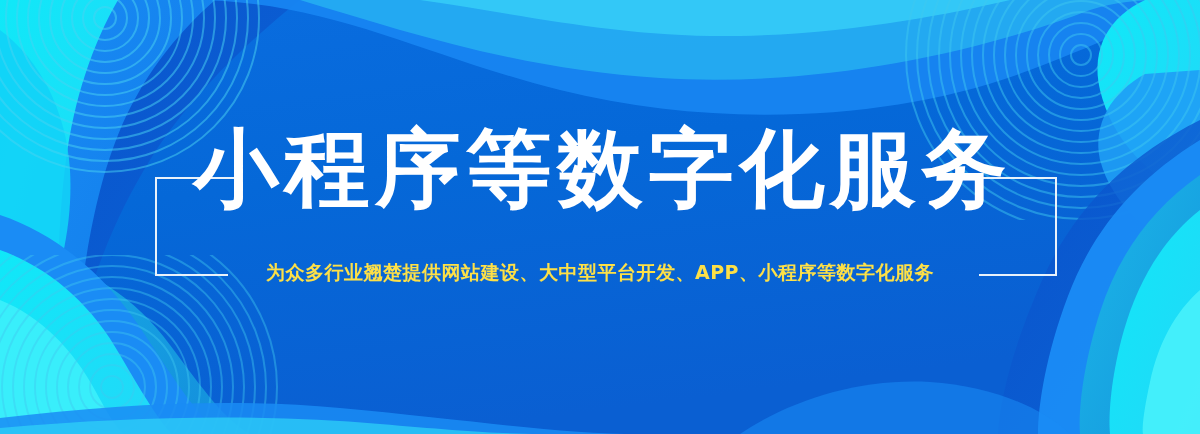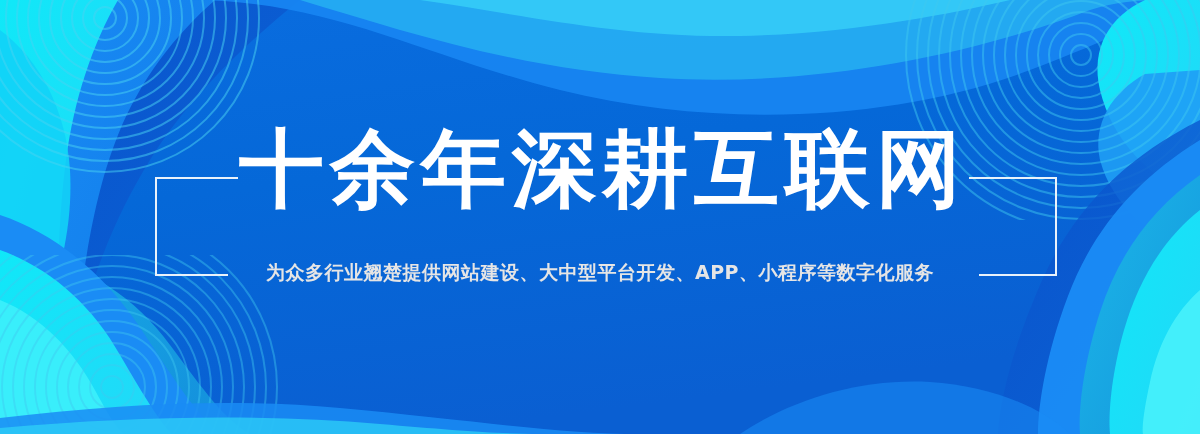--- a/index.html
+++ b/index.html
@@ -56,21 +56,21 @@
 
   
   #subtitle {
     position:absolute;
     left:0; right:0; top:258px;
     text-align:center;
     font-family:"DejaVu Sans", "Liberation Sans", sans-serif;
     font-weight:700;
     font-size:19px;
     line-height:28px;
-    color:#e5e5e5;
+    color:#fde047;
     letter-spacing:0.5px;
     white-space:nowrap;
   }
 </style>
 </head>
 <body>
 
 <div id="banner">
 
   <svg id="bg-svg" viewBox="0 0 1200 434" preserveAspectRatio="none" aria-hidden="true">
@@ -199,18 +199,18 @@
       <span class="br-line bl-t"></span>
       <span class="br-line bl-b"></span>
     </div>
 
     <div class="bracket" id="bracket-right">
       <span class="br-line br-v"></span>
       <span class="br-line br-t"></span>
       <span class="br-line br-b"></span>
     </div>
 
-    <h1 id="headline">十余年深耕互联网</h1>
+    <h1 id="headline">小程序等数字化服务</h1>
 
     <p id="subtitle">为众多行业翘楚提供网站建设、大中型平台开发、APP、小程序等数字化服务</p>
 
   </div>
 </div>
 
 </body></html>

